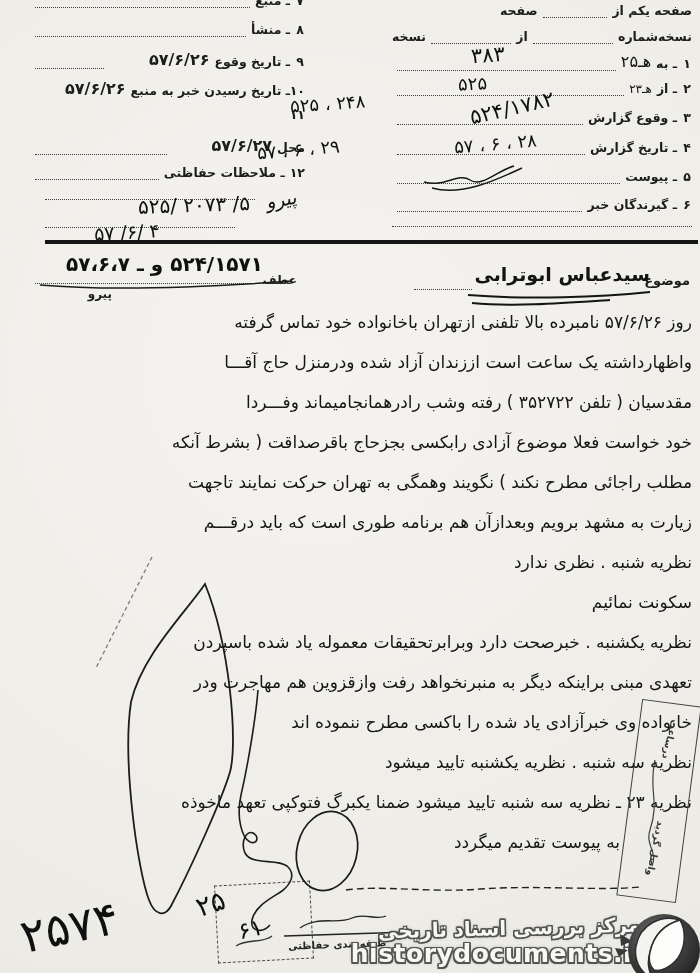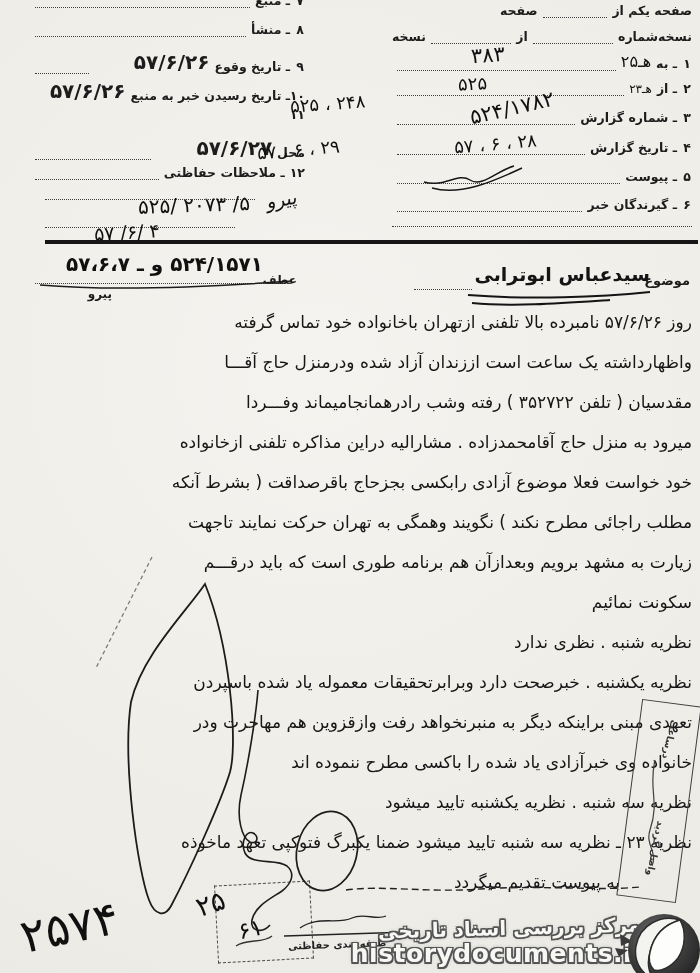--- a/index.html
+++ b/index.html
@@ -10,21 +10,21 @@
     font-family:"DejaVu Sans",sans-serif;
     color:#1a1a1a;
   }
   .abs{position:absolute;}
   
   .frow{position:absolute;display:flex;align-items:flex-end;gap:5px;
         font-weight:bold;font-size:12.5px;white-space:nowrap;color:#1c1c1c;}
   .frow .fnum{min-width:10px;text-align:center;}
   .dots{flex:1;border-bottom:1.6px dotted #3d3d3d;height:5px;min-width:10px;}
   .dotline{position:absolute;border-bottom:1.6px dotted #3d3d3d;height:0;}
-  .typed{font-weight:bold;font-size:20px;letter-spacing:.5px;padding-left:40px;}
+  .typed{font-weight:bold;font-size:16px;letter-spacing:.5px;padding-left:40px;}
   
   .hw{font-weight:normal;color:#101010;white-space:nowrap;transform-origin:center;}
   
   .divider{position:absolute;left:45px;right:2px;top:240px;height:3.5px;background:#161616;}
   
   .bodytext{position:absolute;top:302px;right:8px;left:0;
             font-size:17px;font-weight:normal;line-height:40px;color:#161616;}
   .bline{white-space:nowrap;height:40px;overflow:visible;letter-spacing:.2px;}
   .bline-indent{padding-right:72px;}
   
@@ -80,21 +80,21 @@
   <div class="frow" style="right:8px;top:81px;width:295px;">
     <span class="fnum">۲</span>
     <span>ـ از</span>
     <span class="hw" style="font-size:12px;" dir="ltr">۲۳هـ</span>
     <span class="dots"></span>
     <span class="hw" style="position:absolute;right:205px;top:-8px;font-size:18px;letter-spacing:2px;transform:rotate(-3deg);" dir="ltr">۵۲۵</span>
   </div>
 
   <div class="frow" style="right:8px;top:110px;width:295px;">
     <span class="fnum">۳</span>
-    <span>ـ شماره گزارش</span>
+    <span>ـ وقوع گزارش</span>
     <span class="dots"></span>
     <span class="hw" style="position:absolute;right:137px;top:-14px;font-size:21px;letter-spacing:1px;transform:rotate(-13deg);" dir="ltr">۵۲۴/۱۷۸۲</span>
   </div>
 
   <div class="frow" style="right:8px;top:140px;width:295px;">
     <span class="fnum">۴</span>
     <span>ـ تاریخ گزارش</span>
     <span class="dots"></span>
     <span class="hw" style="position:absolute;right:155px;top:-7px;font-size:18px;transform:rotate(-5deg);" dir="ltr">۵۷ ، ۶ ، ۲۸</span>
   </div>
@@ -174,26 +174,25 @@
     <span>و ـ</span>
     <span dir="ltr" style="letter-spacing:3px;">۵۷،۶،۷</span>
   </span>
   <div class="dotline" style="left:35px;top:283px;width:255px;"></div>
   <span class="plabel" style="right:588px;top:287px;font-size:12px;">پیرو</span>
 
   <div class="bodytext">
     <div class="bline">روز ۵۷/۶/۲۶ نامبرده بالا تلفنی ازتهران باخانواده خود تماس گرفته</div>
     <div class="bline">واظهارداشته یک ساعت است اززندان آزاد شده ودرمنزل حاج آقـــا</div>
     <div class="bline">مقدسیان ( تلفن ۳۵۲۷۲۲ ) رفته وشب رادرهمانجامیماند وفـــردا</div>
-    <div class="bline">میرود به منزل حاج آقامحمدزاده . مشارالیه دراین مذاکره تلفنی ازخانواده</div>
     <div class="bline">خود خواست فعلا موضوع آزادی رابکسی بجزحاج باقرصداقت ( بشرط آنکه</div>
     <div class="bline">مطلب راجائی مطرح نکند ) نگویند وهمگی به تهران حرکت نمایند تاجهت</div>
     <div class="bline">زیارت به مشهد برویم وبعدازآن هم برنامه طوری است که باید درقـــم</div>
+    <div class="bline">نظریه شنبه . نظری ندارد</div>
     <div class="bline">سکونت نمائیم</div>
-    <div class="bline">نظریه شنبه . نظری ندارد</div>
     <div class="bline">نظریه یکشنبه . خبرصحت دارد وبرابرتحقیقات معموله یاد شده باسپردن</div>
     <div class="bline">تعهدی مبنی براینکه دیگر به منبرنخواهد رفت وازقزوین هم مهاجرت ودر</div>
     <div class="bline">خانواده وی خبرآزادی یاد شده را باکسی مطرح ننموده اند</div>
     <div class="bline">نظریه سه شنبه . نظریه یکشنبه تایید میشود</div>
     <div class="bline">نظریه ۲۳ ـ نظریه سه شنبه تایید میشود ضمنا یکبرگ فتوکپی تعهد ماخوذه</div>
     <div class="bline bline-indent">به پیوست تقدیم میگردد</div>
   </div>
 
   <div class="stampbox"></div>
   <span class="hw abs" style="left:196px;top:888px;font-size:27px;transform:rotate(-18deg);" dir="ltr">۲۵</span>

